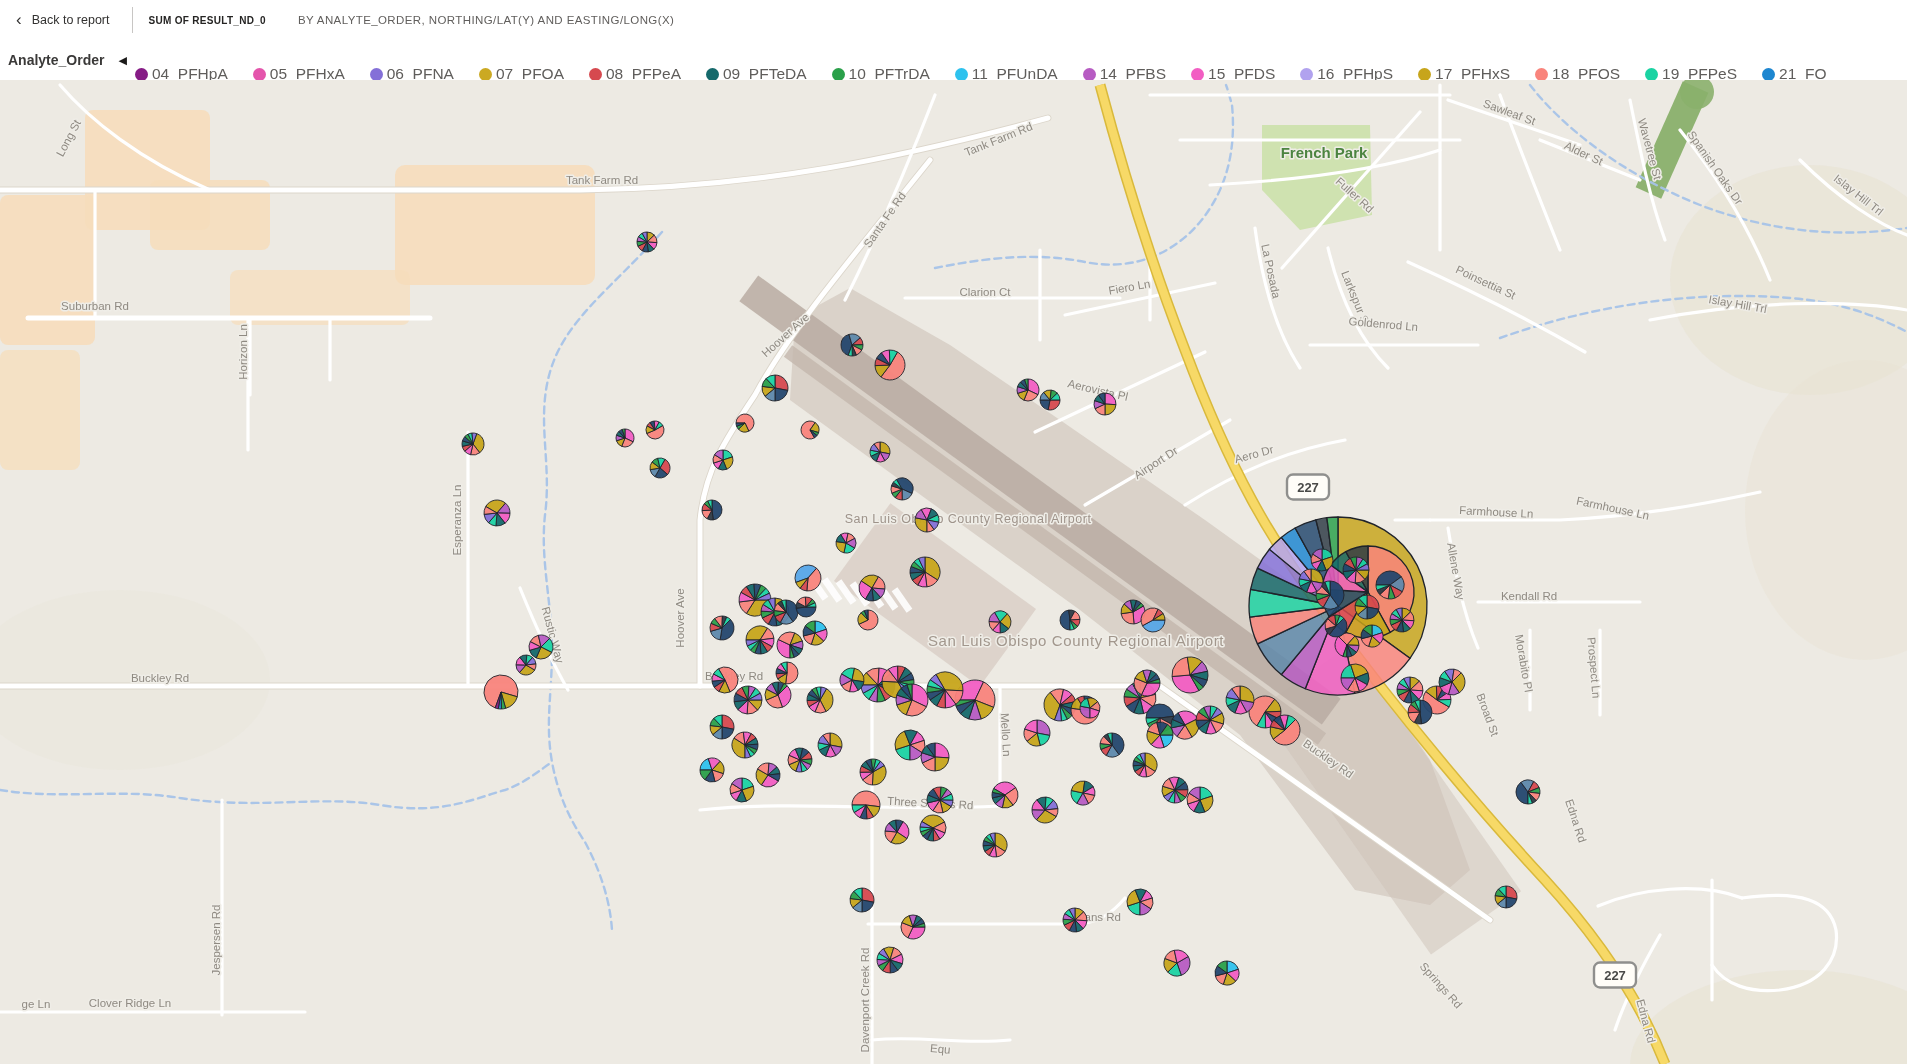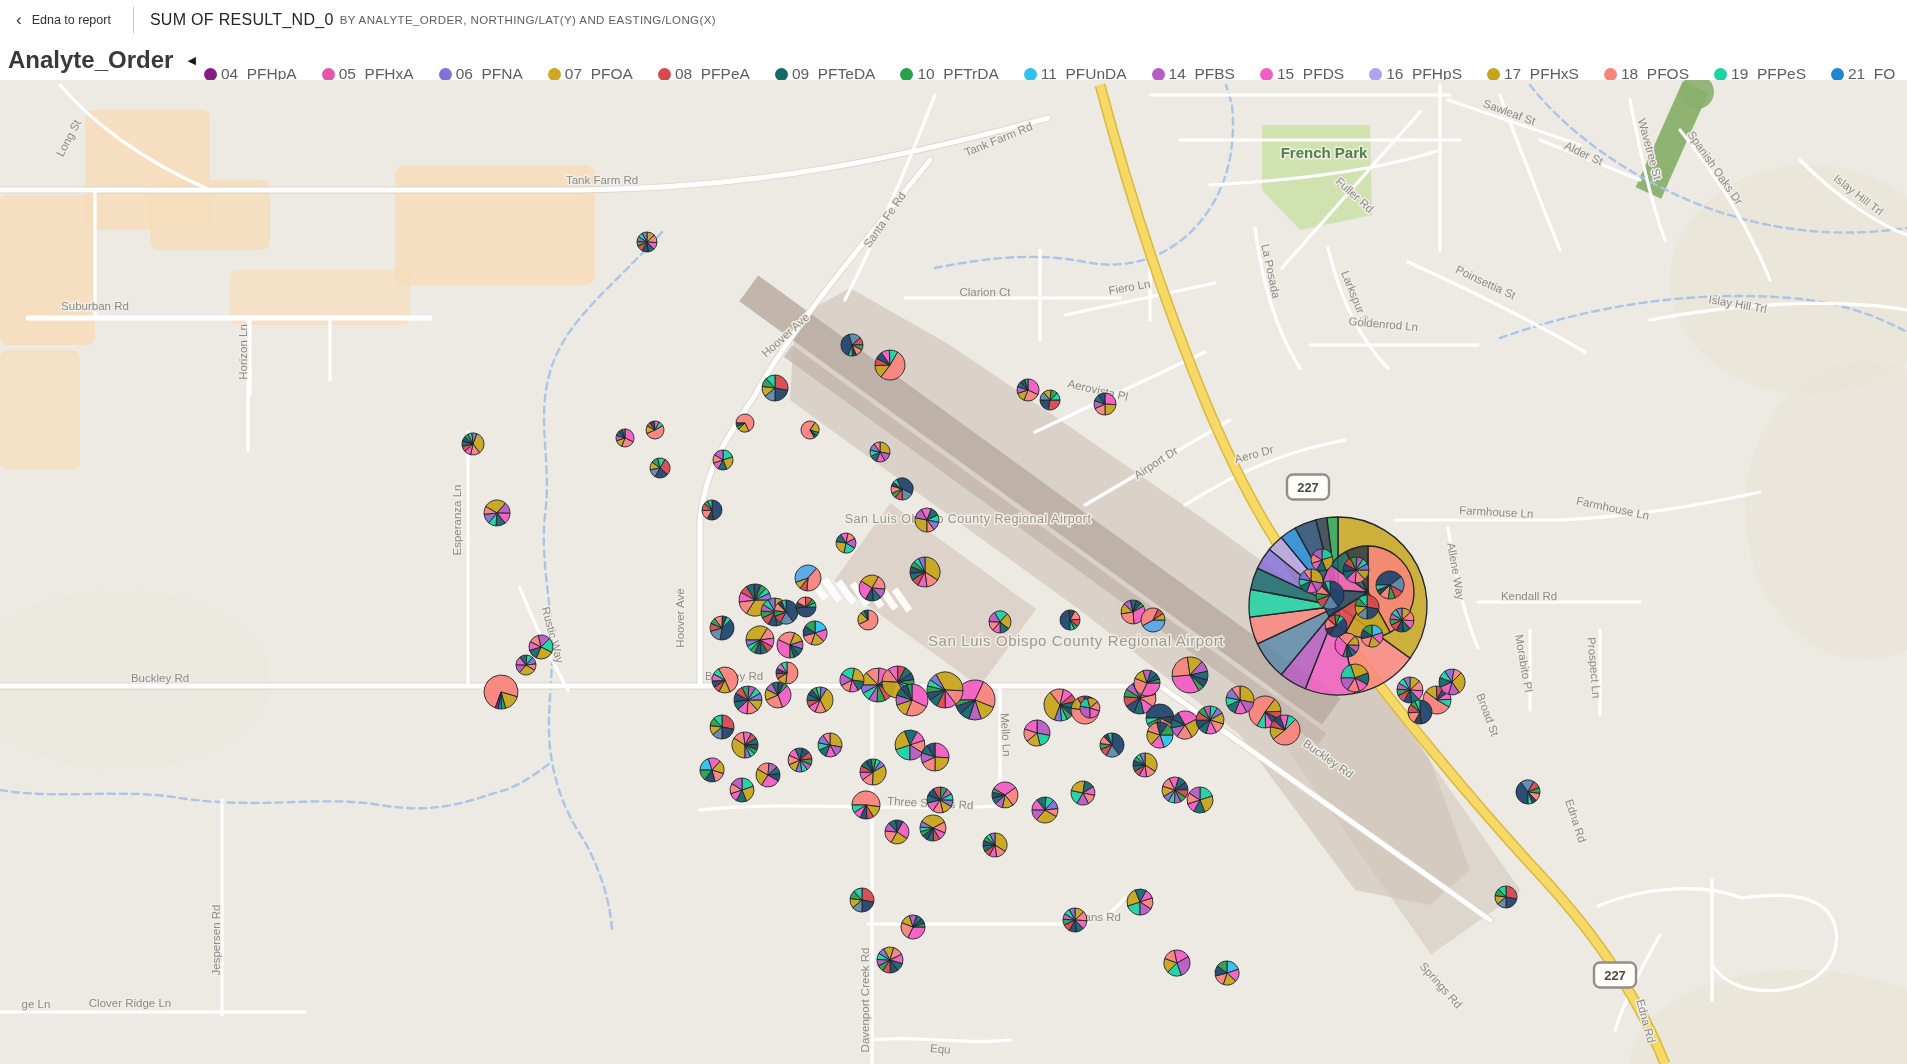--- a/index.html
+++ b/index.html
@@ -2,25 +2,25 @@
 <html><head>
 <meta charset="utf-8">
 <style>
   html,body{margin:0;padding:0;background:#fff;font-family:"Liberation Sans",sans-serif;}
   #app{position:relative;width:1907px;height:1064px;overflow:hidden;background:#fff;}
   
   #header{position:absolute;left:0;top:0;width:1907px;height:40px;background:#fff;display:flex;align-items:center;}
   #back-btn{display:flex;align-items:center;gap:10px;margin-left:16px;cursor:pointer;color:#323130;font-size:12.5px;}
   #back-btn .chev{font-size:17px;line-height:1;color:#323130;transform:translateY(-1px);}
   #hdr-divider{width:1px;height:26px;background:#c8c6c4;margin:0 16px 0 22px;}
-  #hdr-title{font-size:16px;font-weight:normal;color:#252423;letter-spacing:.3px;margin-right:6px;white-space:nowrap;}
+  #hdr-title{font-size:10px;font-weight:bold;color:#252423;letter-spacing:.3px;margin-right:32px;white-space:nowrap;}
   #hdr-sub{font-size:11.5px;color:#605e5c;letter-spacing:.4px;white-space:nowrap;}
   
   #legendbar{position:absolute;left:0;top:40px;width:1907px;height:40px;background:#fff;display:flex;align-items:center;overflow:hidden;}
-  #legend-title{font-size:24px;font-weight:bold;color:#3a3938;margin-left:8px;white-space:nowrap;}
+  #legend-title{font-size:14px;font-weight:bold;color:#3a3938;margin-left:8px;white-space:nowrap;}
   #legend-arrow{font-size:11px;color:#1b1a19;margin-left:14px;margin-right:2px;cursor:pointer;}
   #legend-items{display:flex;align-items:center;gap:25px;margin-left:6px;white-space:nowrap;}
   .lgi{display:flex;align-items:center;gap:4px;cursor:pointer;margin-top:28px;}
   .lgi .dot{width:13px;height:13px;border-radius:50%;flex:0 0 auto;}
   .lgi .lbl{font-size:15.5px;color:#5f5d5b;}
   
   #map{position:absolute;left:0;top:80px;width:1907px;height:984px;overflow:hidden;background:#edeae3;cursor:grab;}
   #map-svg{position:absolute;left:0;top:0;}
   #map-svg text{font-family:"Liberation Sans",sans-serif;paint-order:stroke;stroke:#efede7;stroke-width:3px;stroke-linejoin:round;}
   #map-svg text.road{font-size:11.5px;fill:#8f8a82;}
@@ -34,21 +34,21 @@
   .water path{fill:none;stroke:#a6c3e8;stroke-width:2.4;stroke-dasharray:7 5;stroke-linecap:round;opacity:.95;}
 </style>
 </head>
 <body>
 
 <div id="app">
 
   <div id="header">
     <div id="back-btn">
       <span class="chev">‹</span>
-      <span>Edna to report</span>
+      <span>Back to report</span>
     </div>
     <div id="hdr-divider"></div>
     <div id="hdr-title">SUM OF RESULT_ND_0</div>
     <div id="hdr-sub">BY ANALYTE_ORDER, NORTHING/LAT(Y) AND EASTING/LONG(X)</div>
   </div>
 
   <div id="legendbar">
     <span id="legend-title">Analyte_Order</span>
     <span id="legend-arrow">◀</span>
     <div id="legend-items">

